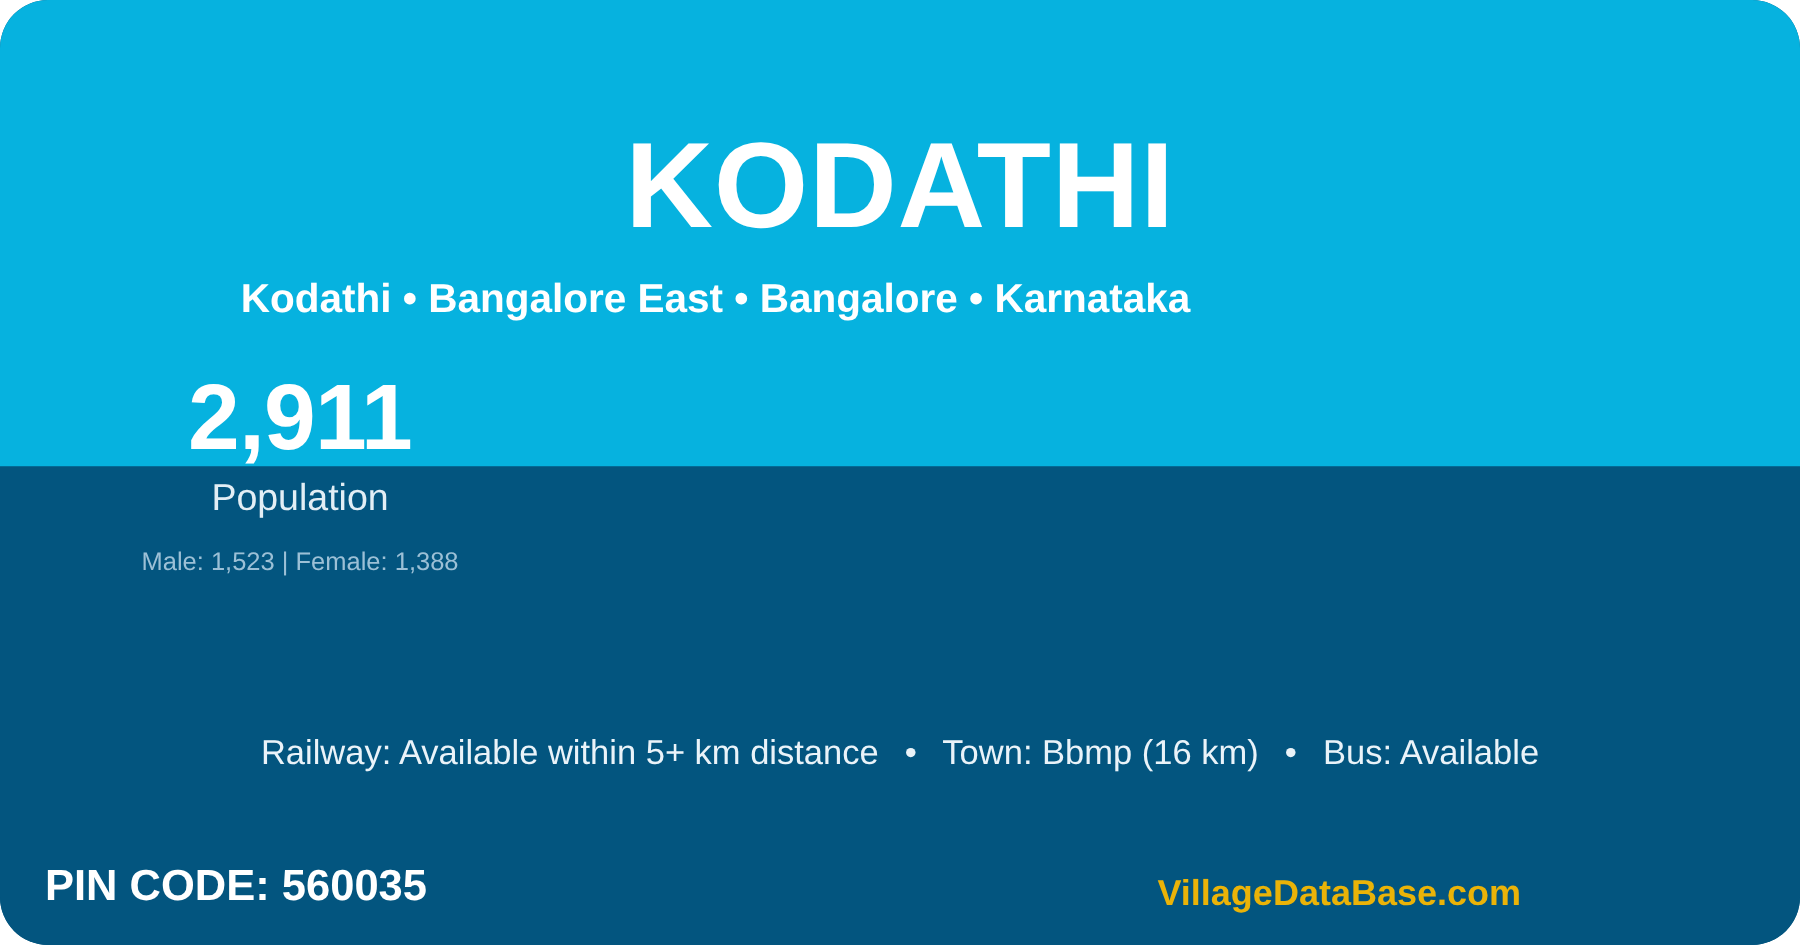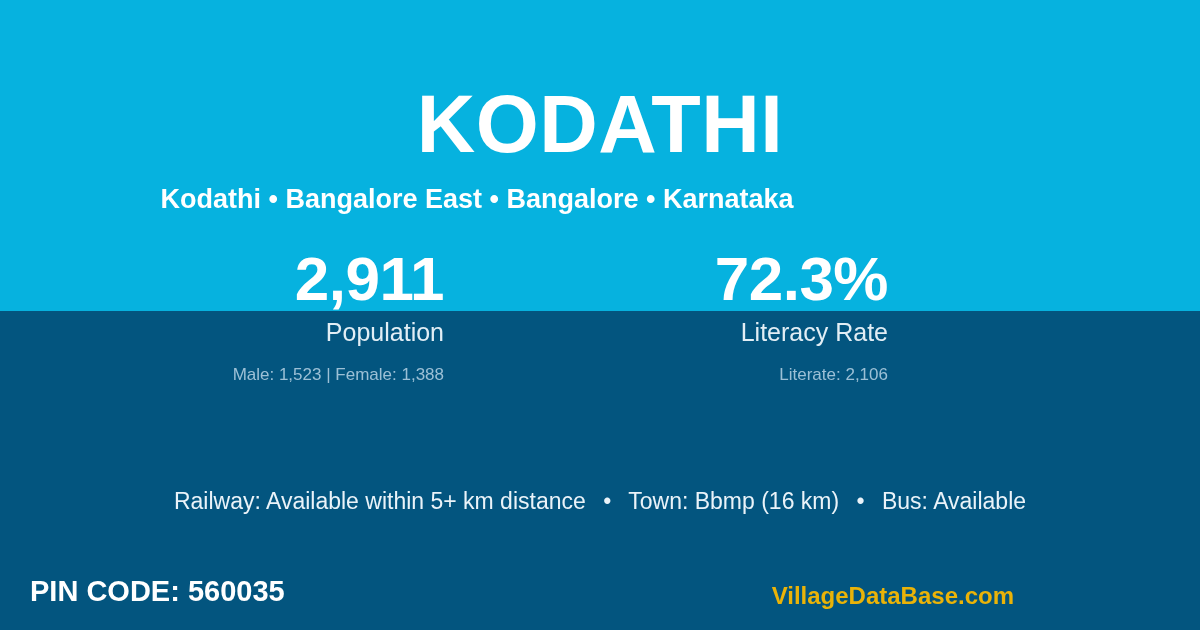--- a/index.html
+++ b/index.html
@@ -11,20 +11,21 @@
     font-family: "Liberation Sans", sans-serif;
     -webkit-font-smoothing: antialiased;
   }
 
   .card {
     position: relative;
     width: 1200px;
     height: 630px;
     overflow: hidden;
     background: #03557F;
+    border-radius: 32px;
   }
 
   
   .band-top {
     position: absolute;
     left: 0;
     top: 0;
     width: 1200px;
     height: 311px;
     background: #06B2DF;
@@ -74,22 +75,21 @@
   .stats-row {
     position: absolute;
     left: 0;
     top: 246px;
     width: 1200px;
     display: flex;
     flex-direction: row;
   }
   .stat {
     width: 400px;
-    text-align: right;
-    padding-left: 44px;
+    text-align: center;
   }
   .stat-value {
     font-size: 62px;
     font-weight: bold;
     line-height: 66px;
     color: #FFFFFF;
     letter-spacing: -0.5px;
     white-space: nowrap;
   }
   .stat-label {
@@ -172,25 +172,20 @@
 
   <div class="stats-row">
 
     <div class="stat">
       <div class="stat-value">2,911</div>
       <div class="stat-label">Population</div>
       <div class="stat-sub">Male: 1,523 | Female: 1,388</div>
     </div>
 
 
-    <div class="stat">
-      <div class="stat-value">72.3%</div>
-      <div class="stat-label">Literacy Rate</div>
-      <div class="stat-sub">Literate: 2,106</div>
-    </div>
 
   </div>
 
   <div class="infra-line">
     <span class="infra-item">Railway: Available within 5+ km distance</span>
     <span class="infra-sep">•</span>
     <span class="infra-item">Town: Bbmp (16 km)</span>
     <span class="infra-sep">•</span>
     <span class="infra-item">Bus: Available</span>
   </div>

